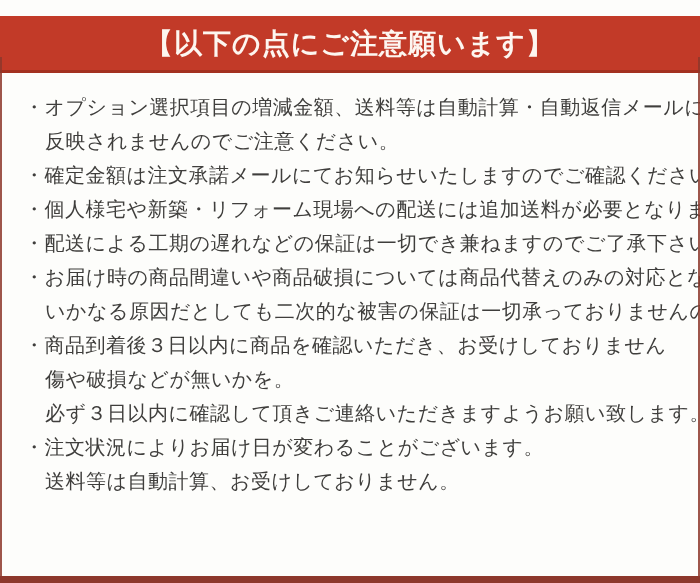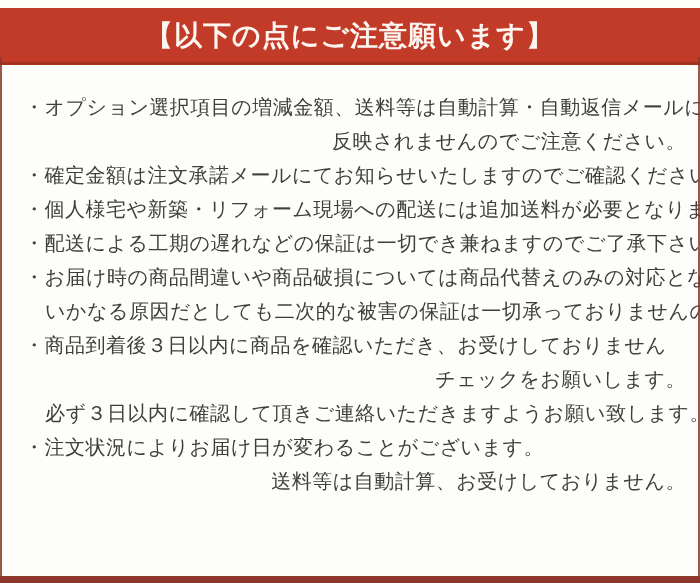--- a/index.html
+++ b/index.html
@@ -11,21 +11,21 @@
   .page {
     position: relative;
     width: 700px;
     height: 583px;
     background: var(--page-bg, #fdfdfb);
     overflow: hidden;
     box-sizing: border-box;
   }
   .header {
     position: absolute;
-    top: 8px;
+    top: 16px;
     left: 0;
     width: 700px;
     height: 54px;
     background: var(--header-bg, #c23a28);
     border-bottom: 3px solid var(--header-border, #a33120);
     display: flex;
     align-items: center;
     justify-content: center;
     box-sizing: content-box;
   }
@@ -66,42 +66,41 @@
   .notice-line {
     height: 34px;
     line-height: 34px;
     font-size: 20px;
     color: var(--text, #3f3e3c);
     white-space: nowrap;
     letter-spacing: 0.5px;
   }
   .notice-line.indent {
     padding-left: 21px;
-    text-align: right;
   }
 </style>
 </head>
 <body>
 
 <div class="page" style="--header-bg: #c23a28; --header-border: #a33120; --accent-dark: #8d382c; --title-text: #fdf6f0; --text: #3f3e3c; --page-bg: #fdfdfb;">
 
   <div class="header">
     <span class="header-title">【以下の点にご注意願います】</span>
   </div>
 
   <div class="notice-body">
       <div class="notice-line">・オプション選択項目の増減金額、送料等は自動計算・自動返信メールには</div>
       <div class="notice-line indent">反映されませんのでご注意ください。</div>
       <div class="notice-line">・確定金額は注文承諾メールにてお知らせいたしますのでご確認ください。</div>
       <div class="notice-line">・個人様宅や新築・リフォーム現場への配送には追加送料が必要となります。</div>
       <div class="notice-line">・配送による工期の遅れなどの保証は一切でき兼ねますのでご了承下さいませ。</div>
       <div class="notice-line">・お届け時の商品間違いや商品破損については商品代替えのみの対応となります。</div>
       <div class="notice-line indent">いかなる原因だとしても二次的な被害の保証は一切承っておりませんので</div>
       <div class="notice-line">・商品到着後３日以内に商品を確認いただき、お受けしておりません</div>
-      <div class="notice-line indent">チェックをお願いします。</div>
+      <div class="notice-line indent">傷や破損などが無いかを。</div>
       <div class="notice-line indent">必ず３日以内に確認して頂きご連絡いただきますようお願い致します。</div>
       <div class="notice-line">・注文状況によりお届け日が変わることがございます。</div>
       <div class="notice-line indent">送料等は自動計算、お受けしておりません。</div>
     </div>
 
   <div class="side-border left"></div>
   <div class="side-border right"></div>
   <div class="bottom-bar"></div>
 
 </div>

